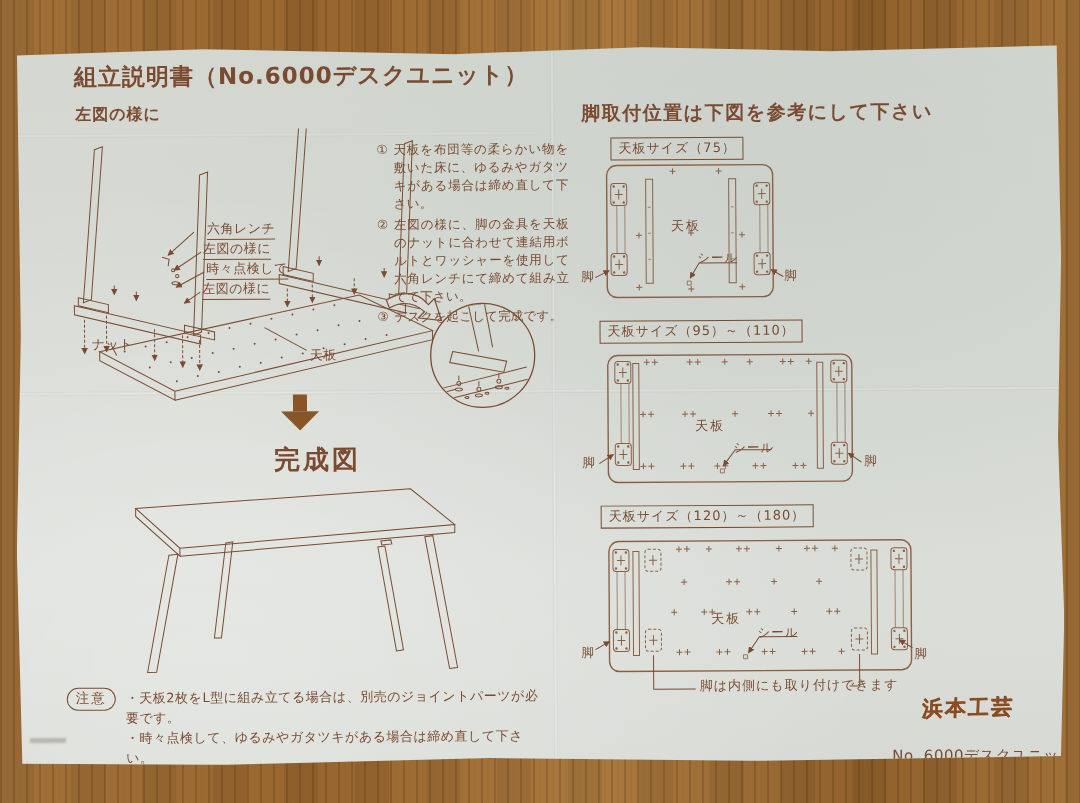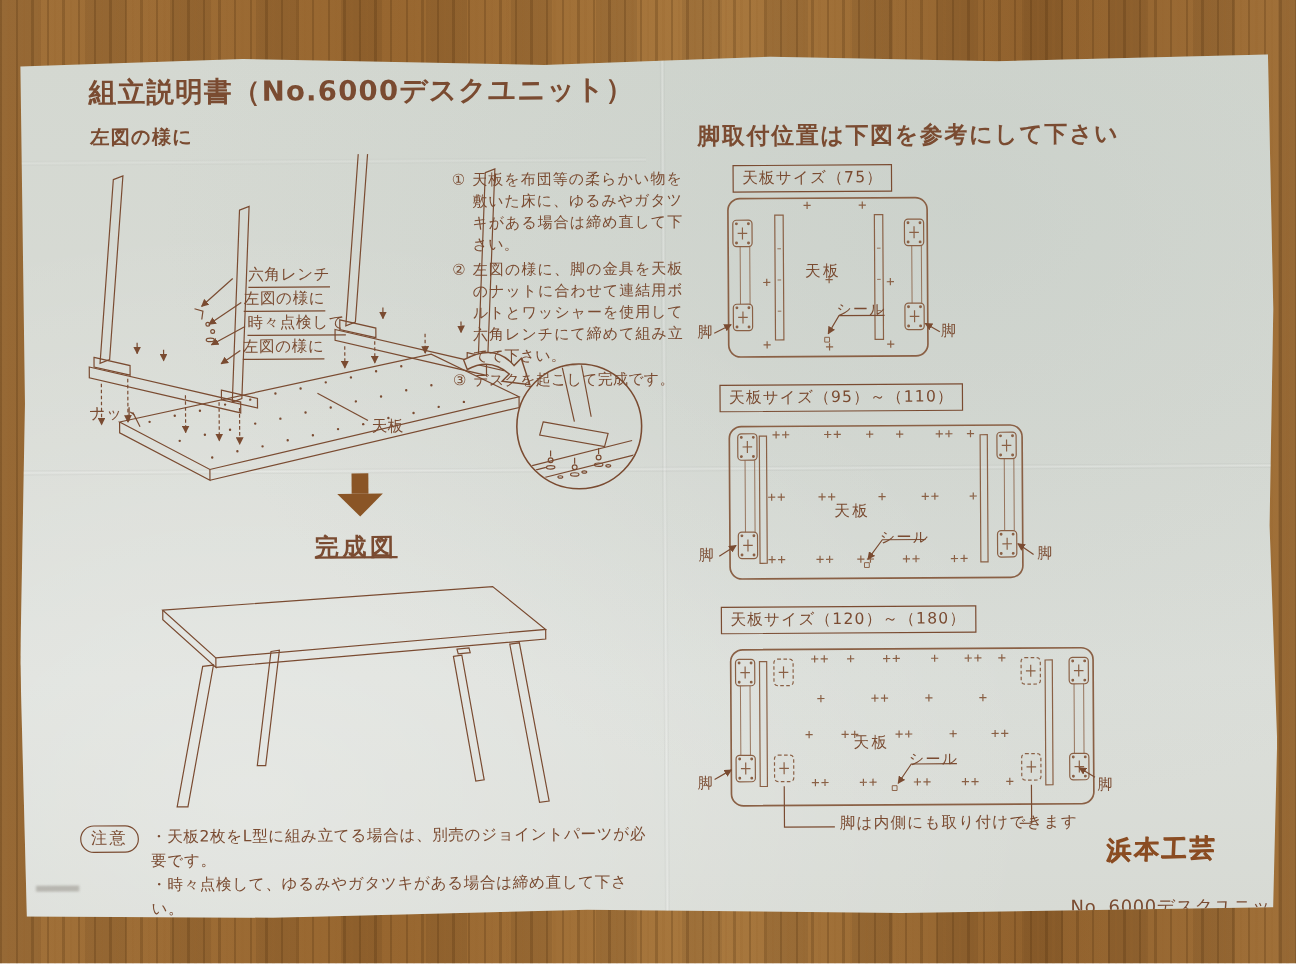--- a/index.html
+++ b/index.html
@@ -37,21 +37,21 @@
   .subtitle{font-size:16px;font-weight:600;letter-spacing:1px;}
   .r-heading{font-size:19px;font-weight:600;letter-spacing:1.5px;}
   .part-label{font-size:13px;border-bottom:1px solid var(--ink);padding-bottom:1px;letter-spacing:0.5px;}
   .plain-label{font-size:13px;letter-spacing:0.5px;}
   .steps{width:192px;font-size:12.5px;line-height:1.45;text-align:justify;letter-spacing:0.2px;}
   .step{display:grid;grid-template-columns:17px 1fr;margin-bottom:2px;}
   .size-box{display:inline-block;border:1px solid var(--ink);font-size:13px;padding:1px 7px 2px;letter-spacing:1px;}
   .diagram-label{font-size:13px;letter-spacing:2px;}
   .seal-label,.leg-label{font-size:12.5px;letter-spacing:1px;}
   .note-label{font-size:13px;letter-spacing:1px;}
-  .kansei{font-size:20px;font-weight:bold;letter-spacing:3px;width:110px;text-align:left;text-decoration:underline;}
+  .kansei{font-size:26px;font-weight:bold;letter-spacing:3px;width:110px;text-align:center;}
   .caution{display:flex;gap:10px;align-items:flex-start;}
   .caution-pill{border:1.4px solid var(--ink);border-radius:14px;font-size:13.5px;padding:1px 8px 2px;letter-spacing:2px;white-space:nowrap;text-align:right;}
   .caution-items{font-size:13px;line-height:1.55;letter-spacing:0.5px;padding-top:1px;}
   .arrow-down{width:38px;height:36px;}
   .arrow-down .shaft{position:absolute;left:12px;top:0;width:14px;height:17px;background:var(--arrow);}
   .arrow-down .head{position:absolute;left:0;top:17px;width:0;height:0;
     border-left:19px solid transparent;border-right:19px solid transparent;border-top:19px solid var(--arrow);}
   .logo{font-family:"DejaVu Serif",serif;font-size:21px;font-weight:900;color:#8a4c22;
     letter-spacing:2px;transform:skewX(-4deg) rotate(-1deg);text-shadow:0.6px 0.6px 0 #8a4c22;}
   .prod-code{font-size:15px;letter-spacing:0.5px;margin-top:22px;}
@@ -194,21 +194,21 @@
         <ellipse cx="412" cy="270" rx="2" ry="1"></ellipse>
           <ellipse cx="432" cy="266" rx="2" ry="1"></ellipse>
           <ellipse cx="452" cy="261" rx="2" ry="1"></ellipse>
       </g>
     </svg>
 
     <div class="abs ink part-label" style="left:192px;top:173px">六角レンチ</div>
     <div class="abs ink part-label" style="left:188px;top:193px">左図の様に</div>
     <div class="abs ink part-label" style="left:191px;top:213px">時々点検して</div>
     <div class="abs ink part-label" style="left:187px;top:233px">左図の様に</div>
-    <div class="abs ink plain-label" style="left:59px;top:288px">ナット</div>
+    <div class="abs ink plain-label" style="left:76px;top:288px">ナット</div>
     <div class="abs ink plain-label" style="left:294px;top:300px">天板</div>
 
     <div class="abs ink steps" style="left:362px;top:95px">
       <div class="step">
         <span>①</span>
         <span>天板を布団等の柔らかい物を敷いた床に、ゆるみやガタツキがある場合は締め直して下さい。</span>
       </div>
       <div class="step">
         <span>②</span>
         <span>左図の様に、脚の金具を天板のナットに合わせて連結用ボルトとワッシャーを使用して六角レンチにて締めて組み立てて下さい。</span>

